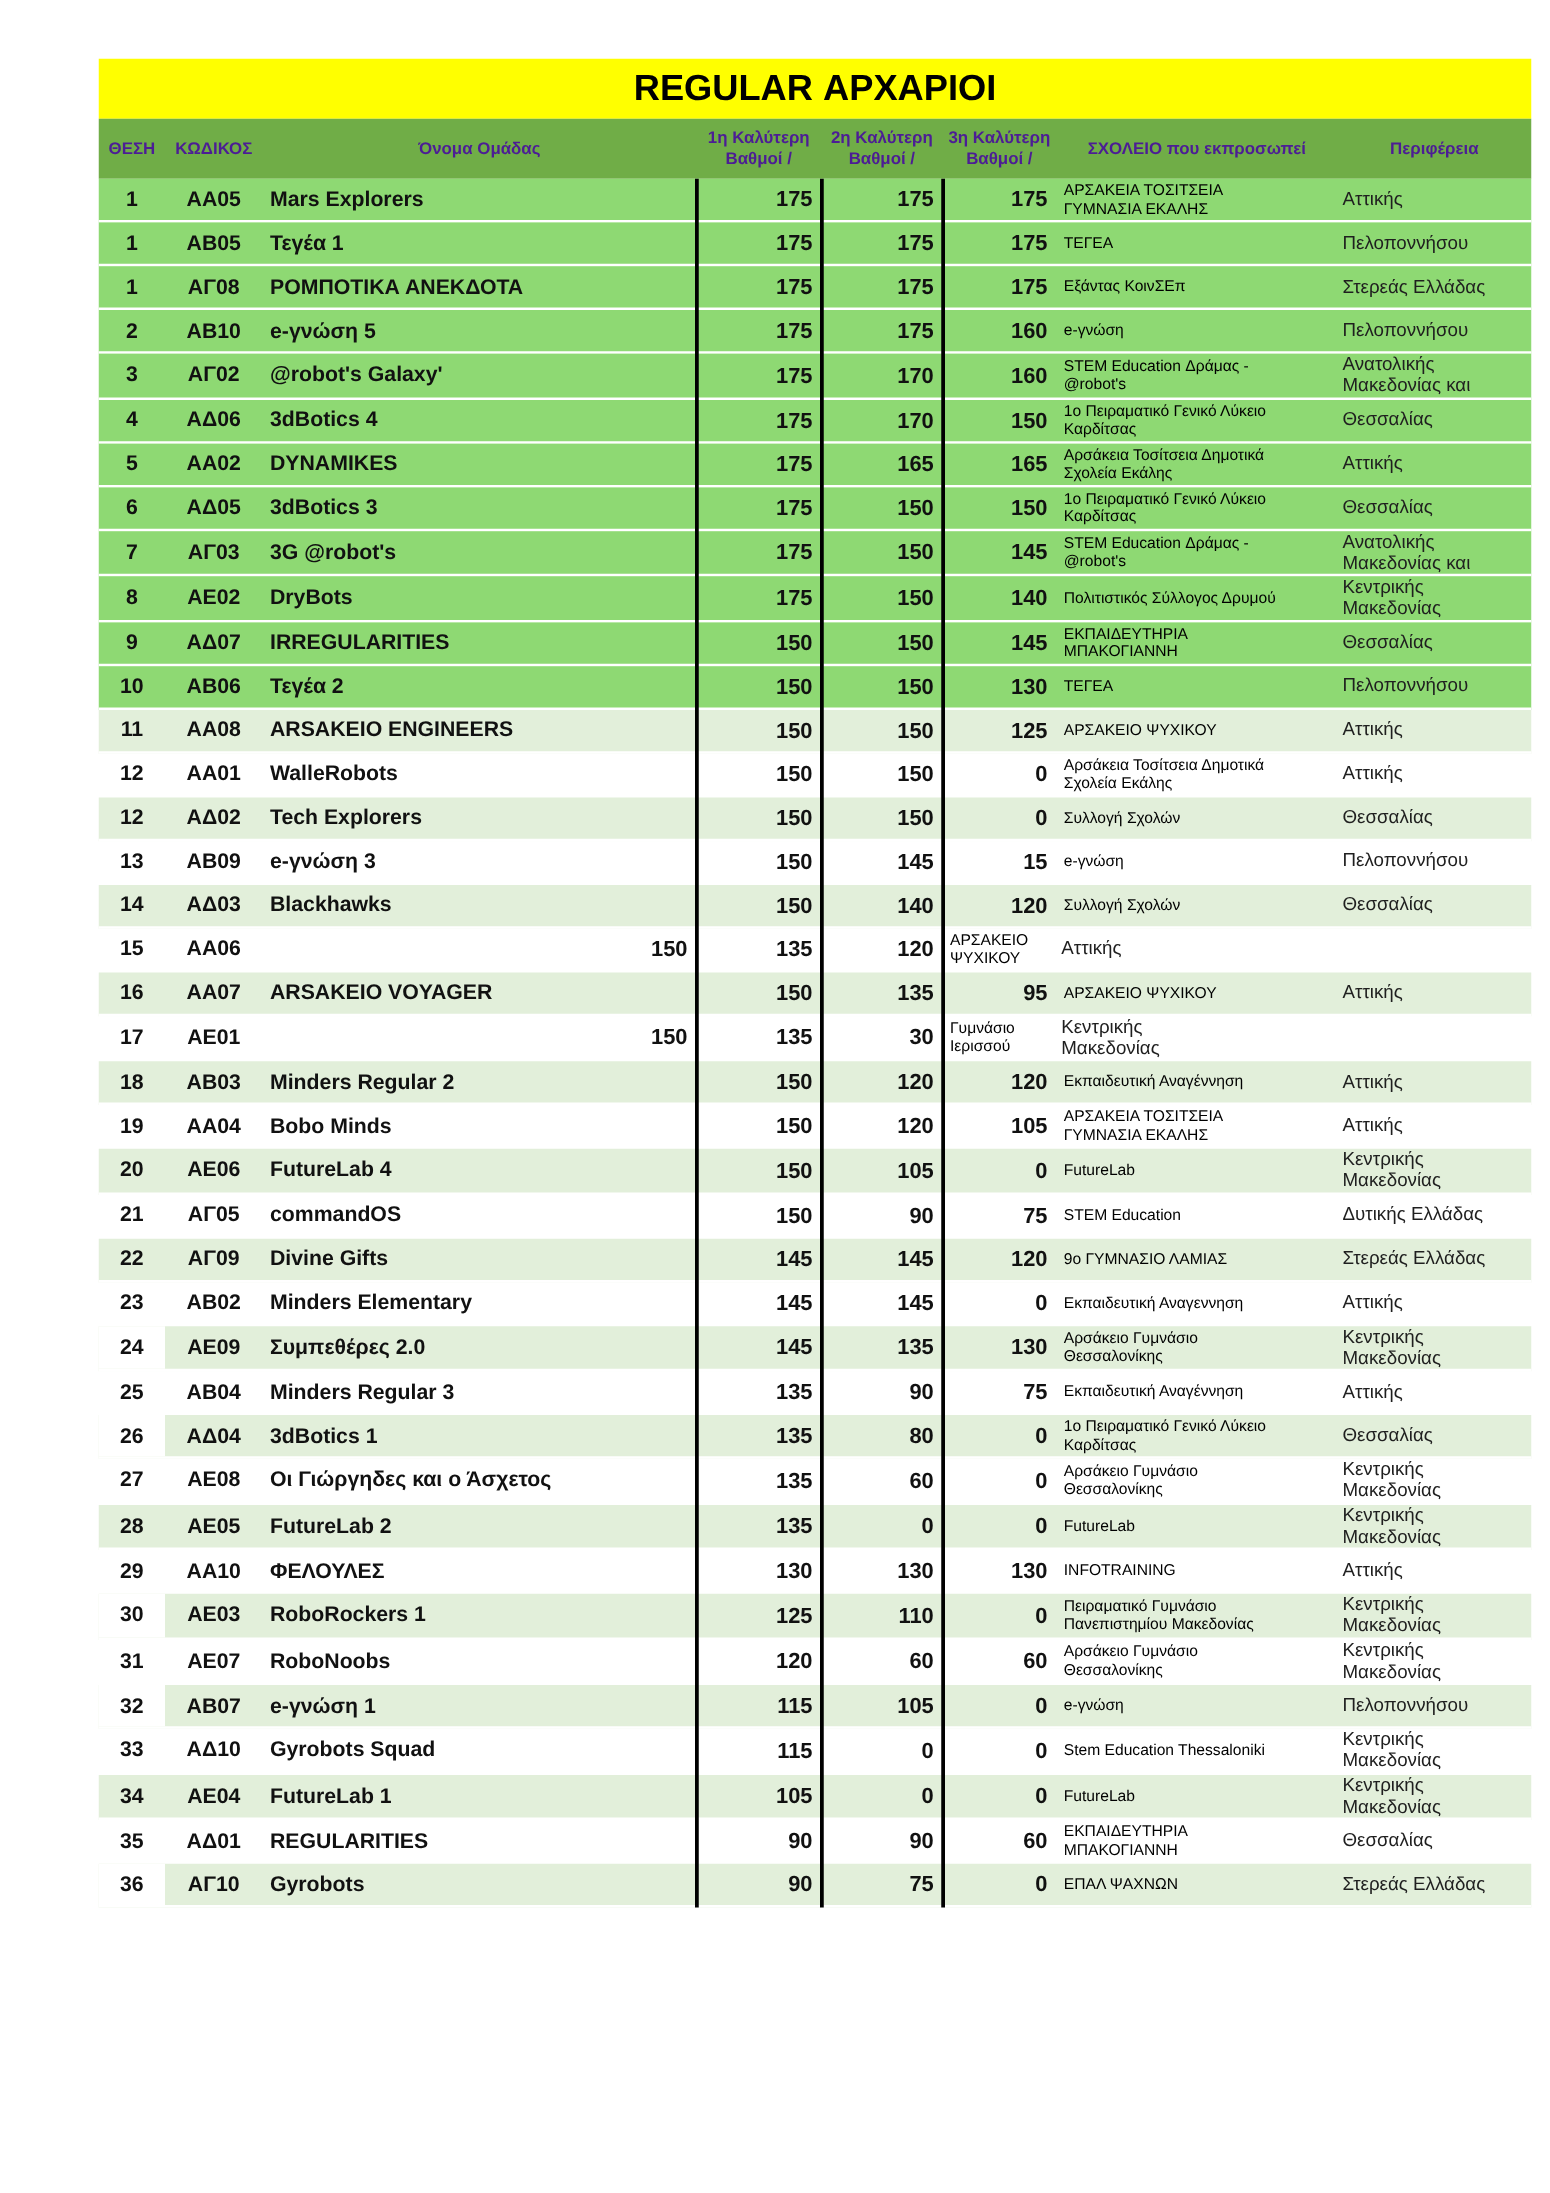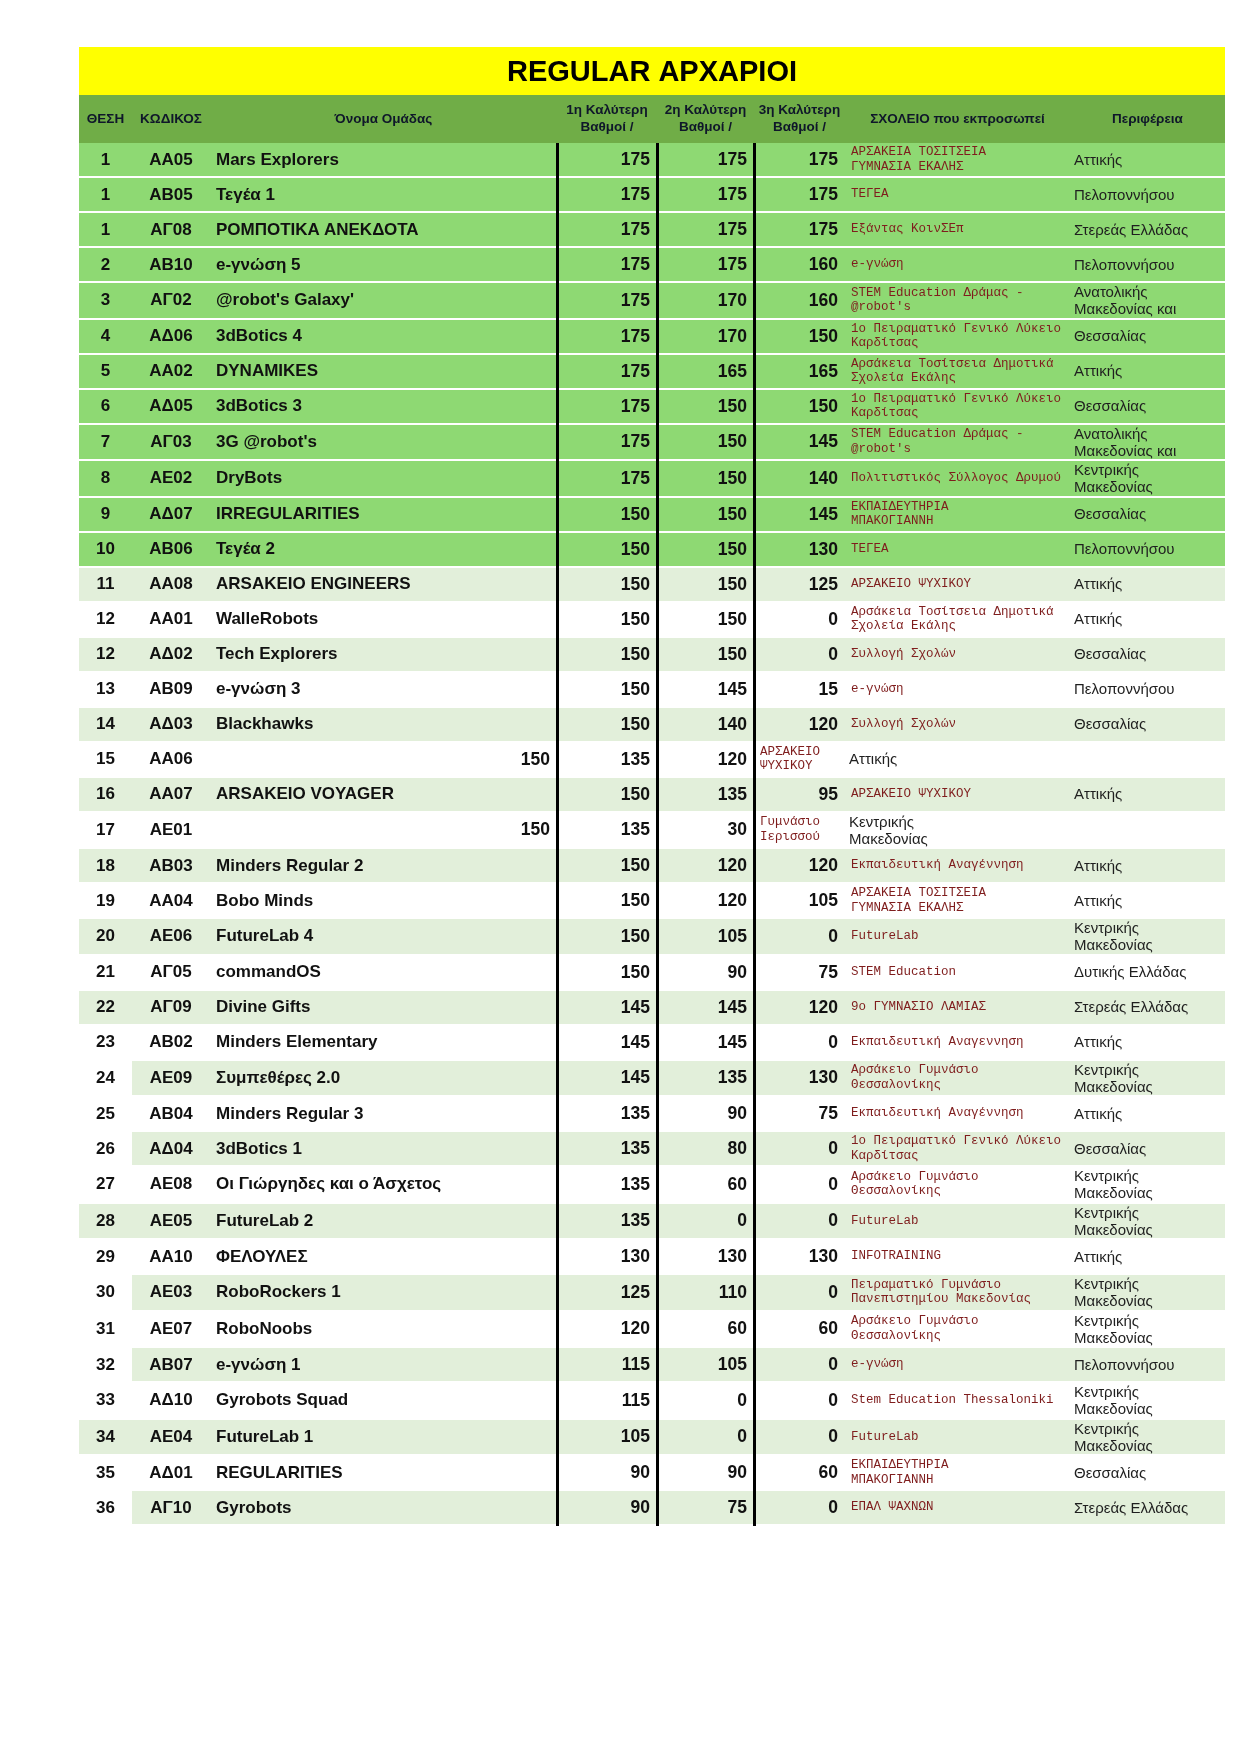--- a/index.html
+++ b/index.html
@@ -18,21 +18,21 @@
     --cols:53px 78px 347px 100px 97px 91px 225px 155px;
   }
   .page{position:relative;width:1240px;height:1754px;background:#fff;}
   .table-wrap{position:absolute;left:47px;top:47px;width:1146px;margin-left:32px;}
   .title-band{
     height:48px;background:var(--title-bg);color:#000;
     display:flex;align-items:center;justify-content:center;
     font-weight:bold;font-size:29px;letter-spacing:0px;
   }
   .thead{
-    min-height:48px;background:var(--header-bg);color:#0f172a;
+    min-height:48px;background:var(--header-bg);color:#4c1d95;
     display:grid;grid-template-columns:var(--cols);
     font-weight:bold;font-size:13.5px;line-height:1.25;
   }
   .thead > div{
     display:flex;align-items:center;justify-content:center;text-align:center;
     white-space:pre-line;padding:2px 1px;
   }
   .tbody{position:relative;}
   .vline{position:absolute;top:0;bottom:0;width:3px;background:var(--line-black);z-index:5;}
   .vline.v1{left:477px;}
@@ -46,21 +46,21 @@
   .tone-dark{background:var(--row-dark);}
   .tone-light{background:var(--row-light);}
   .tone-white{background:var(--row-white);}
   .pos-white .cell-rank{background:#ffffff;}
   .cell{display:flex;align-items:center;color:#111111;}
   .cell-rank{justify-content:center;font-weight:bold;font-size:17px;}
   .cell-code{justify-content:center;font-weight:bold;font-size:17px;}
   .cell-name{justify-content:flex-start;font-weight:bold;font-size:17px;padding-left:6px;}
   .cell-score{justify-content:flex-end;font-weight:bold;font-size:17.5px;padding-right:7px;}
   .cell-school{justify-content:flex-start;font-size:12.5px;line-height:1.15;
-    padding-left:6px;padding-right:2px;white-space:pre-line;color:#7f1d1d;font-family:Liberation Mono, monospace;}
+    padding-left:6px;padding-right:2px;white-space:pre-line;color:#000000;}
   .cell-region{justify-content:flex-start;font-size:15px;line-height:1.15;
     padding-left:4px;white-space:pre-line;color:#1f1f1f;}
 </style>
 </head>
 <body>
 
 <div class="page">
   <div class="table-wrap">
 
     <div class="title-band">REGULAR ΑΡΧΑΡΙΟΙ</div>

